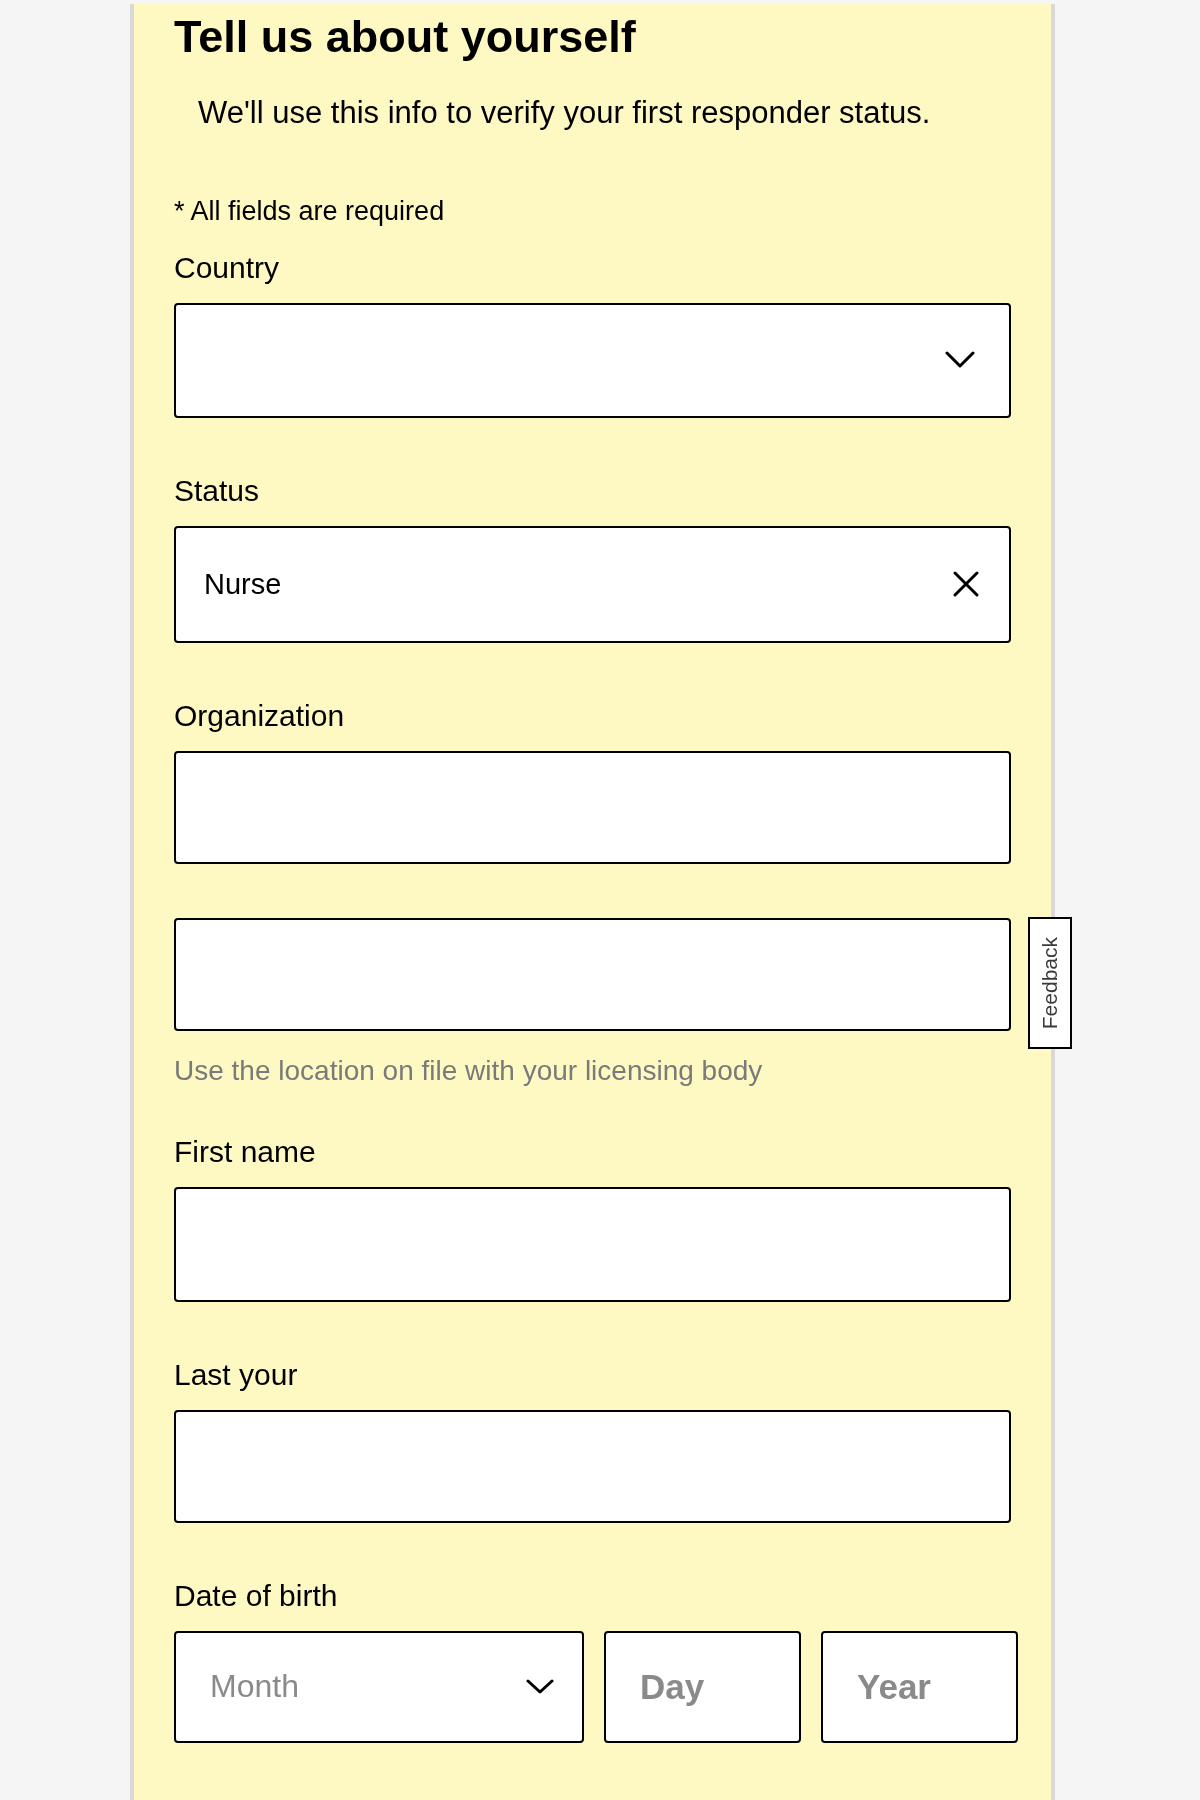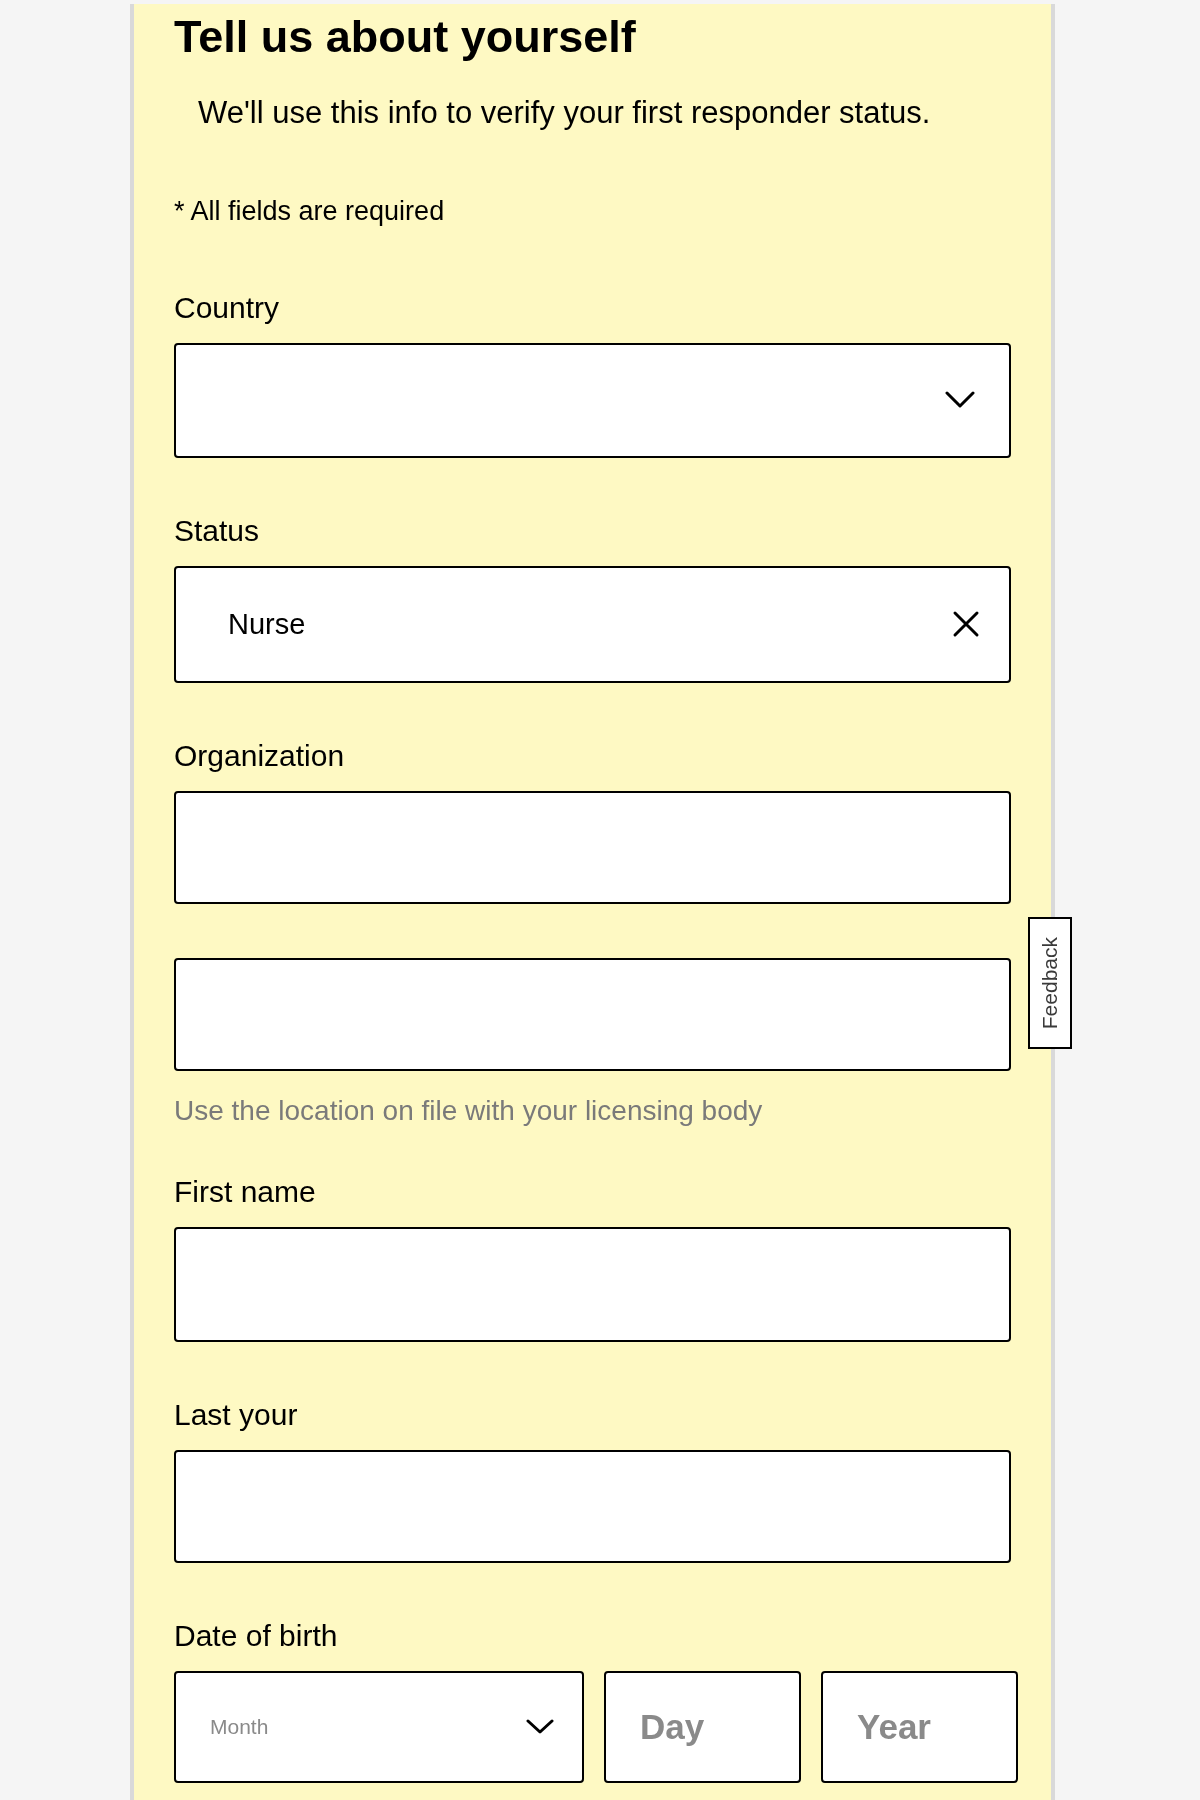--- a/index.html
+++ b/index.html
@@ -39,38 +39,38 @@
       margin-top: 28px;
       max-width: 780px;
       margin-left: 24px;
     }
     .required-note {
       font-size: 27px;
       color: #000;
       margin-top: 62px;
     }
     .field-group {
-      margin-top: 64px;
+      margin-top: 24px;
     }
     .field-label {
       font-size: 30px;
       color: #000;
       display: block;
       margin-bottom: 18px;
     }
     .input-box {
       width: 100%;
       height: 113px;
       border: 2px solid #000;
       border-radius: 4px;
       background: #fff;
       position: relative;
       display: flex;
       align-items: center;
-      padding: 0 52px;
+      padding: 0 28px;
     }
     .input-box input[type="text"] {
       border: none;
       outline: none;
       font-size: 29px;
       width: 100%;
       background: transparent;
       color: #000;
     }
     .input-box input[type="text"]::placeholder {
@@ -123,21 +123,21 @@
       height: 112px;
       border: 2px solid #000;
       border-radius: 4px;
       background: #fff;
       display: flex;
       align-items: center;
       padding: 0 34px;
       position: relative;
     }
     .dob-box .placeholder {
-      font-size: 21px;
+      font-size: 32px;
       color: #8a8a8a;
     }
     .dob-box input {
       border: none;
       outline: none;
       font-size: 35px;
       width: 100%;
       background: transparent;
       font-weight: bold;
     }

